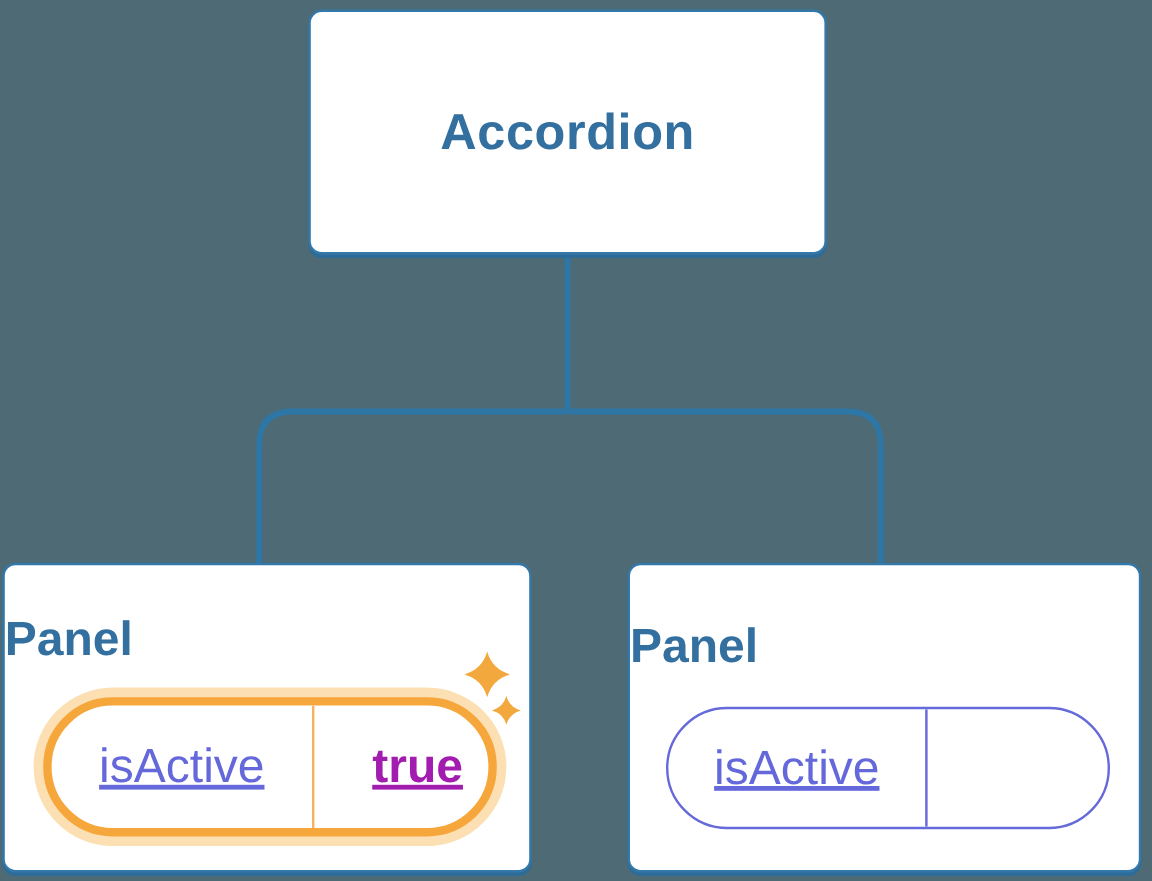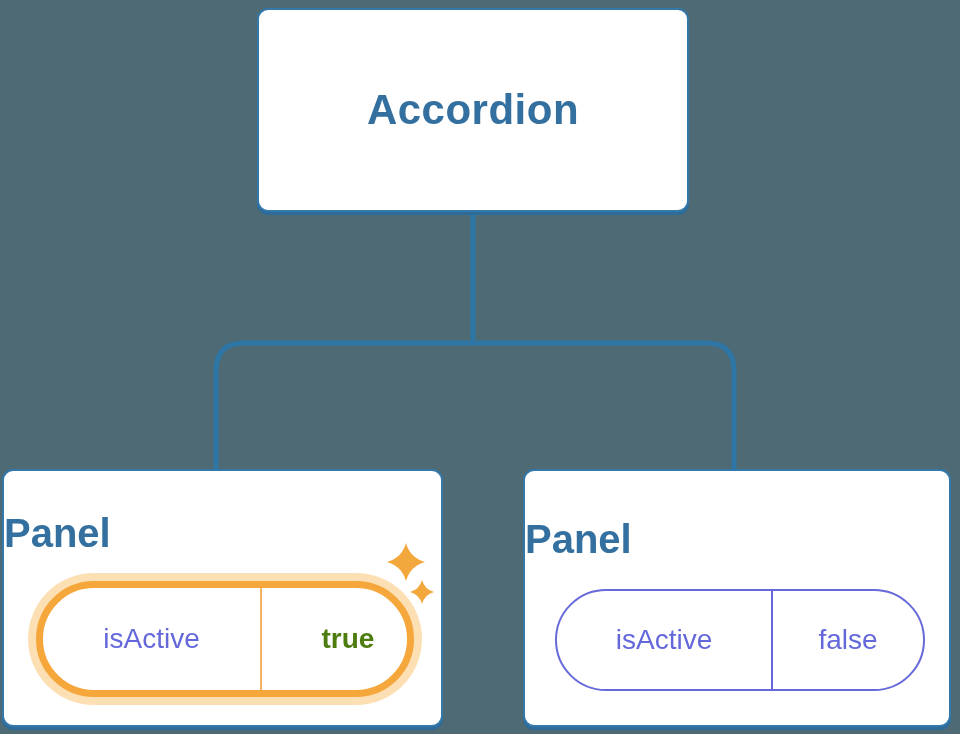--- a/index.html
+++ b/index.html
@@ -69,27 +69,28 @@
   }
   .pill-inactive {
     left: 30px; top: 118px;
     width: 370px; height: 102px;
     border: 2.5px solid #6569d9;
   }
   .pill-cell {
     display: flex;
     align-items: center;
     justify-content: center;
-    font-size: 28px;
+    font-size: 40px;
     color: #6468da;
+    text-decoration: underline;
   }
   .pill-active .pill-cell-name   { width: 217px; }
   .pill-inactive .pill-cell-name { width: 214px; }
   .pill-cell-value { flex: 1; }
-  .pill-value-bold { font-weight: 700; color: #4d7c0f; margin-left: 27px; }
+  .pill-value-bold { font-weight: 700; color: #a21caf; margin-left: 27px; }
   .pill-divider { width: 2px; }
   .pill-divider-orange { background: #f5b260; }
   .pill-divider-purple { background: #6569d9; }
   .sparkles {
     position: absolute;
     left: 383px; top: 539px;
     width: 64px; height: 72px;
   }
 </style>
 </head>
@@ -118,17 +119,16 @@
   <svg class="sparkles" viewBox="0 0 64 72" xmlns="http://www.w3.org/2000/svg">
     <path d="M23 4 Q27.2 18.8 42 23 Q27.2 27.2 23 42 Q18.8 27.2 4 23 Q18.8 18.8 23 4 Z" fill="#f3a83d"></path>
     <path d="M39 41 Q41.6 50.4 51 53 Q41.6 55.6 39 65 Q36.4 55.6 27 53 Q36.4 50.4 39 41 Z" fill="#f3a83d"></path>
   </svg>
 
   <div class="node node-panel-right">
     <div class="panel-title panel-title-right">Panel</div>
     <div class="pill pill-inactive">
       <div class="pill-cell pill-cell-name">isActive</div>
       <div class="pill-divider pill-divider-purple"></div>
-      <div class="pill-cell pill-cell-value">false</div>
     </div>
   </div>
 
 </div>
 
 </body></html>

